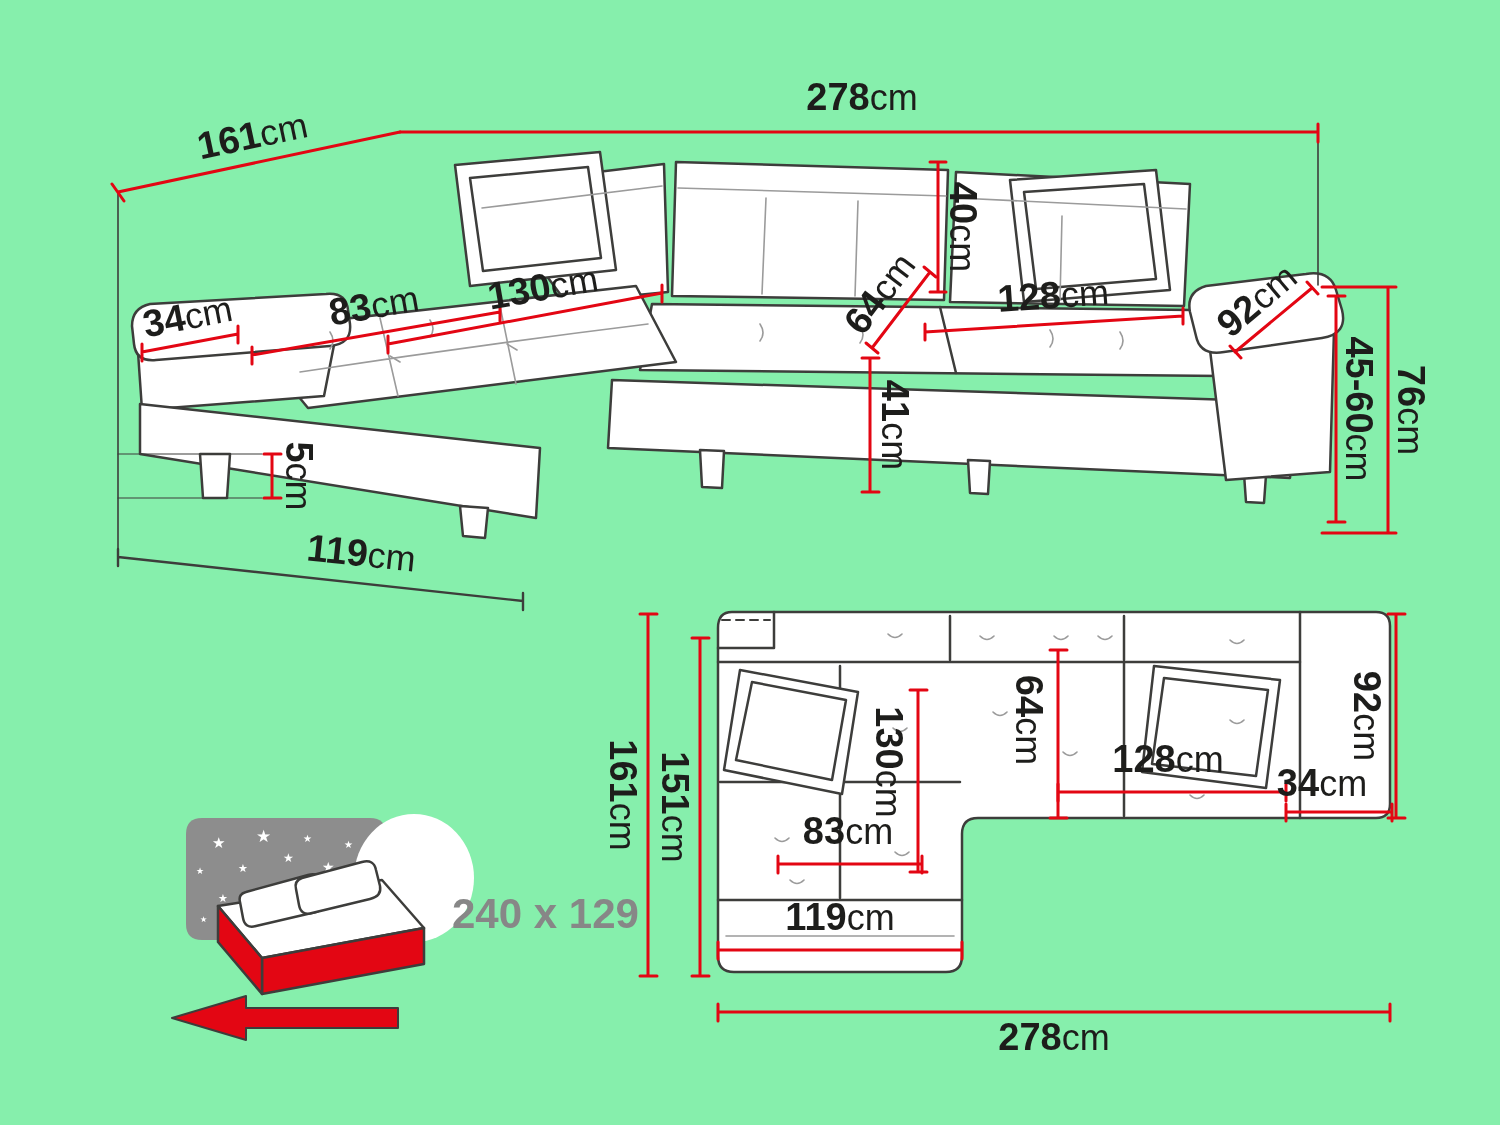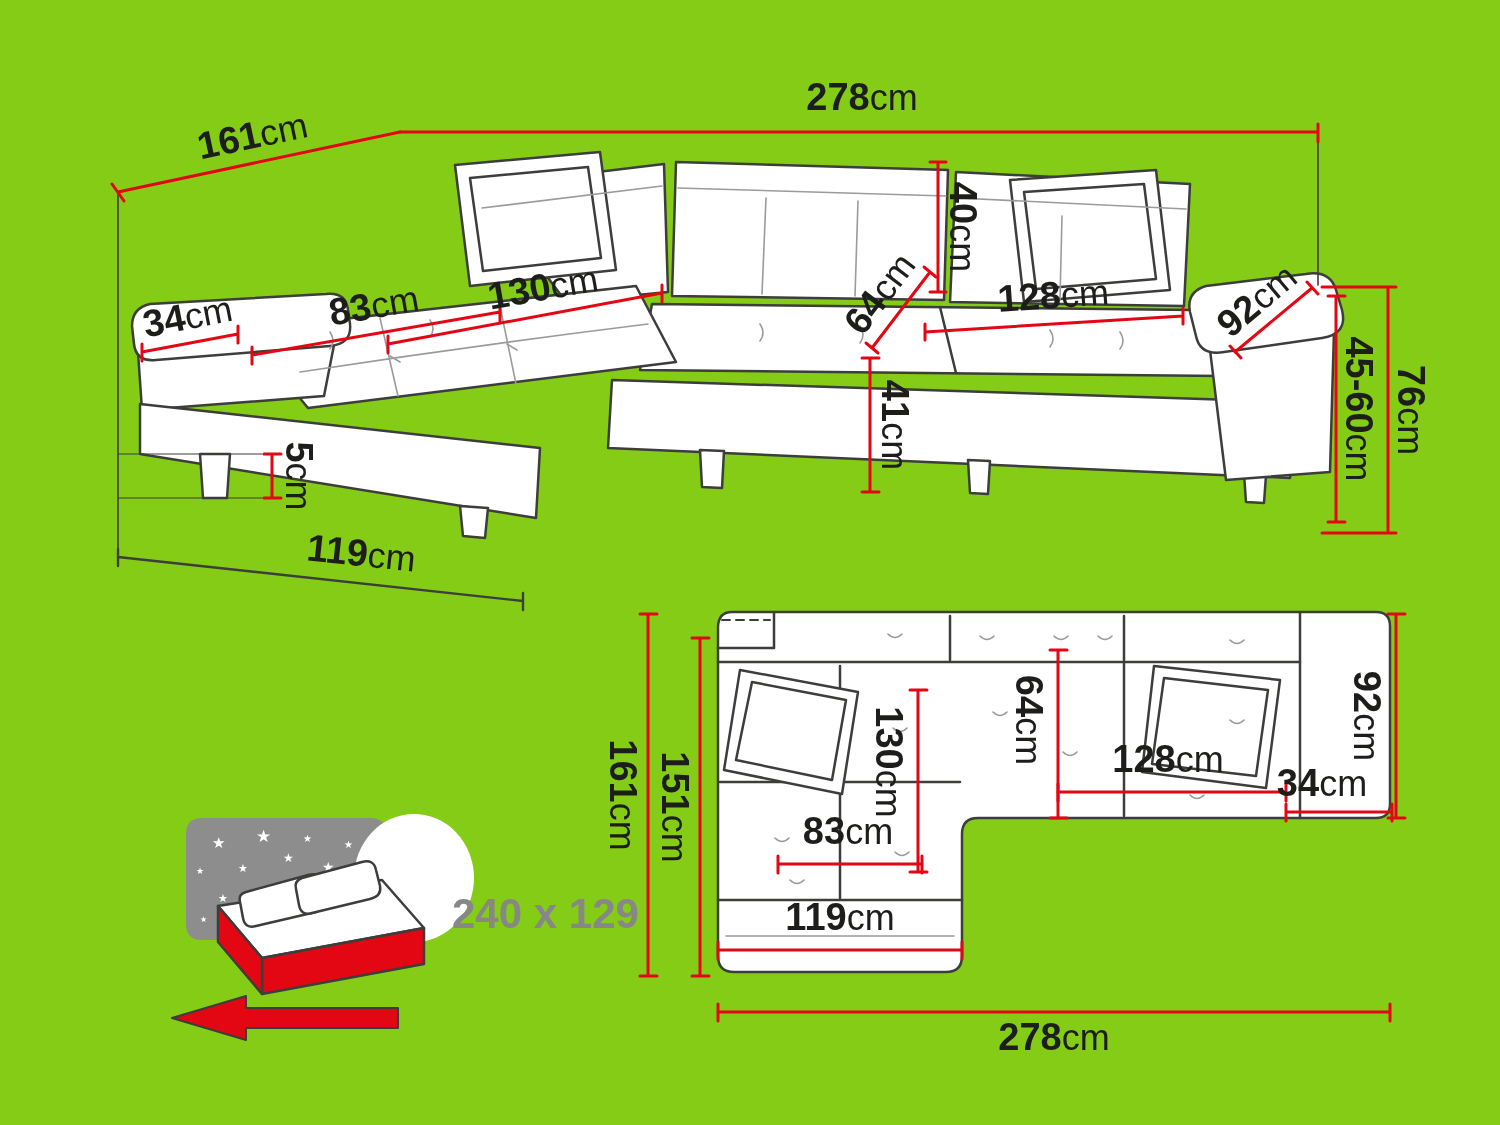--- a/index.html
+++ b/index.html
@@ -1,16 +1,16 @@
 <!DOCTYPE html>
 <html><head>
 <meta charset="utf-8">
 <style>
   html,body { margin:0; padding:0; background:#ffffff; }
-  .page { width:1500px; height:1125px; background:#84cc16; position:relative; overflow:hidden; }
+  .page { width:1500px; height:1125px; background:#86efac; position:relative; overflow:hidden; }
   svg { display:block; }
   .dim { font-family:"Liberation Sans", sans-serif; font-size:38px; font-weight:700; }
   .dim .unit { font-weight:400; font-size:36px; }
   .sleep-label { font-family:"Liberation Sans", sans-serif; font-size:42px; font-weight:700; }
   .star { font-family:"DejaVu Sans", sans-serif; }
 </style>
 </head>
 <body>
 
 <div class="page">

